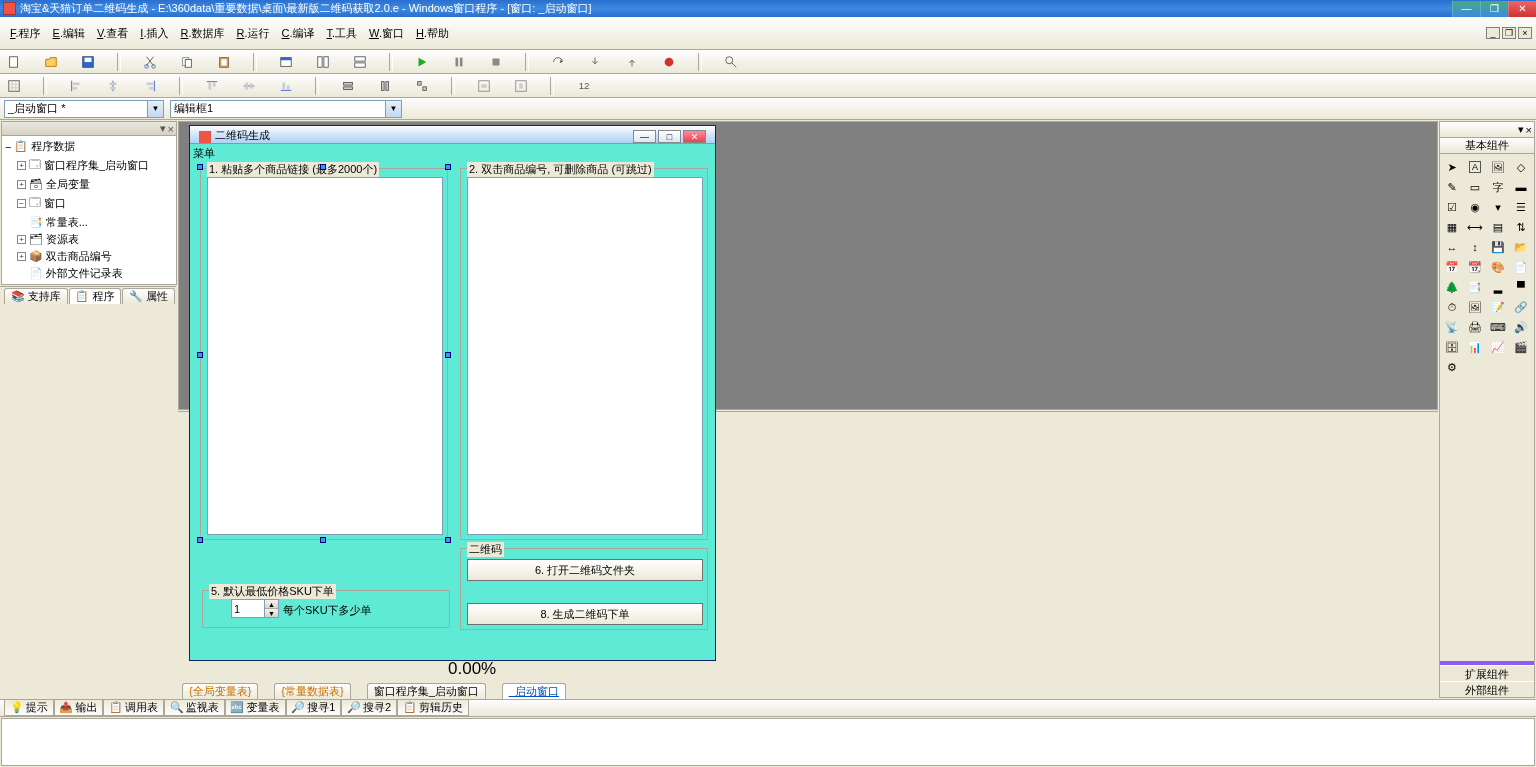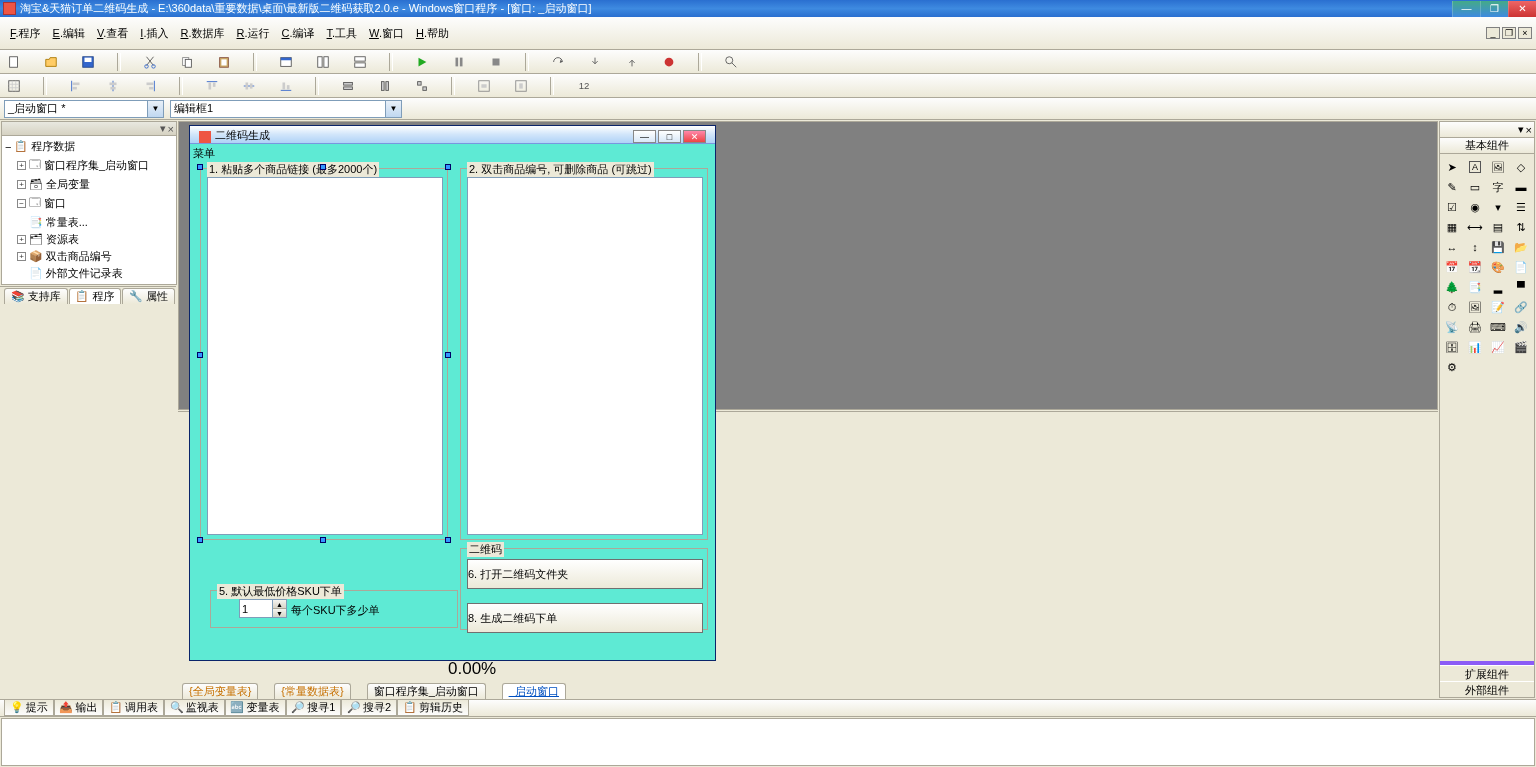--- a/index.html
+++ b/index.html
@@ -34,32 +34,32 @@
 .dw-title .ctrls{margin-left:auto;display:flex;gap:2px}
 .dw-title .ctrlb{width:23px;height:13px;border:1px solid #888;background:linear-gradient(#fff,#d8e8f8);font-size:9px;display:flex;align-items:center;justify-content:center}
 .dw-title .ctrlb.cl{background:linear-gradient(#f8a,#e44);color:#fff}
 .dw-body{position:relative;height:calc(100% - 18px);background:#5eead4}
 .dw-menu{position:absolute;left:3px;top:2px;font-size:11px}
 .groupbox{position:absolute;border:1px solid #aca899}
 .groupbox .leg{position:absolute;top:-7px;left:6px;background:#ece9d8;padding:0 2px;font-size:11px;white-space:nowrap}
 .gb1{left:10px;top:24px;width:248px;height:372px}
 .gb2{left:270px;top:24px;width:248px;height:372px}
 .gb4{left:10px;top:404px;width:248px;height:38px}
-.gb5{left:20px;top:446px;width:248px;height:38px}
+.gb5{left:12px;top:446px;width:248px;height:38px}
 .gb-qr{left:270px;top:404px;width:248px;height:82px}
 .editbox{position:absolute;background:#fff;border:1px solid #7f9db9}
 .eb1{left:6px;top:8px;width:236px;height:358px}
 .eb2{left:6px;top:8px;width:236px;height:358px}
 .lbl{position:absolute;font-size:11px}
 .spin{position:absolute;width:48px;height:19px;background:#fff;border:1px solid #7f9db9;display:flex}
 .spin input{border:none;width:32px;padding:0 2px;font-size:11px;outline:none}
 .spin .sbtns{width:15px;display:flex;flex-direction:column;border-left:1px solid #7f9db9}
 .spin .sb{flex:1;background:linear-gradient(#f4f4f0,#d8d4c8);font-size:7px;display:flex;align-items:center;justify-content:center;border-bottom:1px solid #aca899}
 .spin .sb:last-child{border-bottom:none}
-.winbtn{position:absolute;height:30px;background:linear-gradient(#fff,#ece9d8);border:1px solid #707070;display:flex;align-items:center;justify-content:flex-start;font-size:11px}
+.winbtn{position:absolute;height:22px;background:linear-gradient(#fff,#ece9d8);border:1px solid #707070;display:flex;align-items:center;justify-content:center;font-size:11px}
 .handle{position:absolute;width:6px;height:6px;background:#39f;border:1px solid #006}
 .dots-area{position:absolute;background-image:radial-gradient(#888 0.5px,transparent 0.5px);background-size:8px 8px}
 .progress-label{position:absolute;left:258px;top:515px;font-size:17px}
 .right-panel{width:96px;background:#ece9d8;border:1px solid #aca899;margin:1px;display:flex;flex-direction:column}
 .rp-head{height:16px;background:linear-gradient(#fdfdfd,#ece9d8);border-bottom:1px solid #aca899;text-align:center;font-size:11px;display:flex;justify-content:flex-end;align-items:center;padding:0 2px;gap:2px}
 .rp-head .lbl2{flex:1;text-align:center}
 .rp-tools{flex:1;padding:4px 2px;display:grid;grid-template-columns:repeat(4,1fr);gap:2px;align-content:start}
 .rp-tool{width:20px;height:18px;display:flex;align-items:center;justify-content:center;border:1px solid transparent;font-size:11px}
 .rp-footer{border-top:4px solid #8b5cf6}
 .rp-footer div{height:16px;text-align:center;font-size:11px;border-top:1px solid #fff;line-height:16px}

